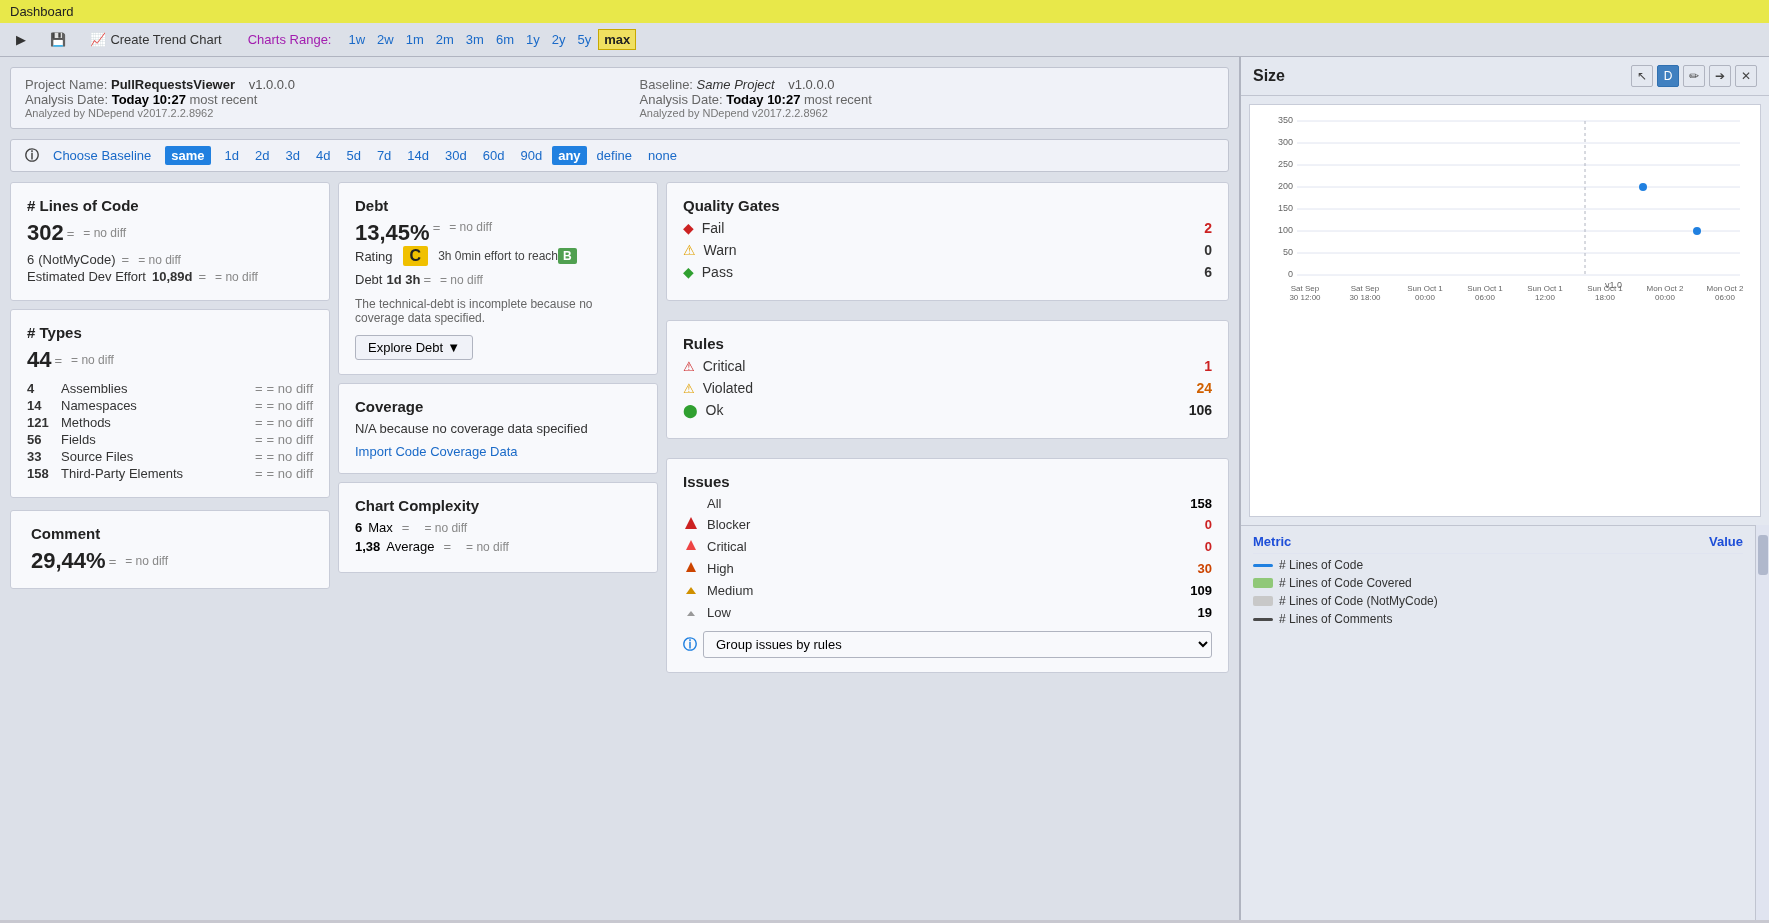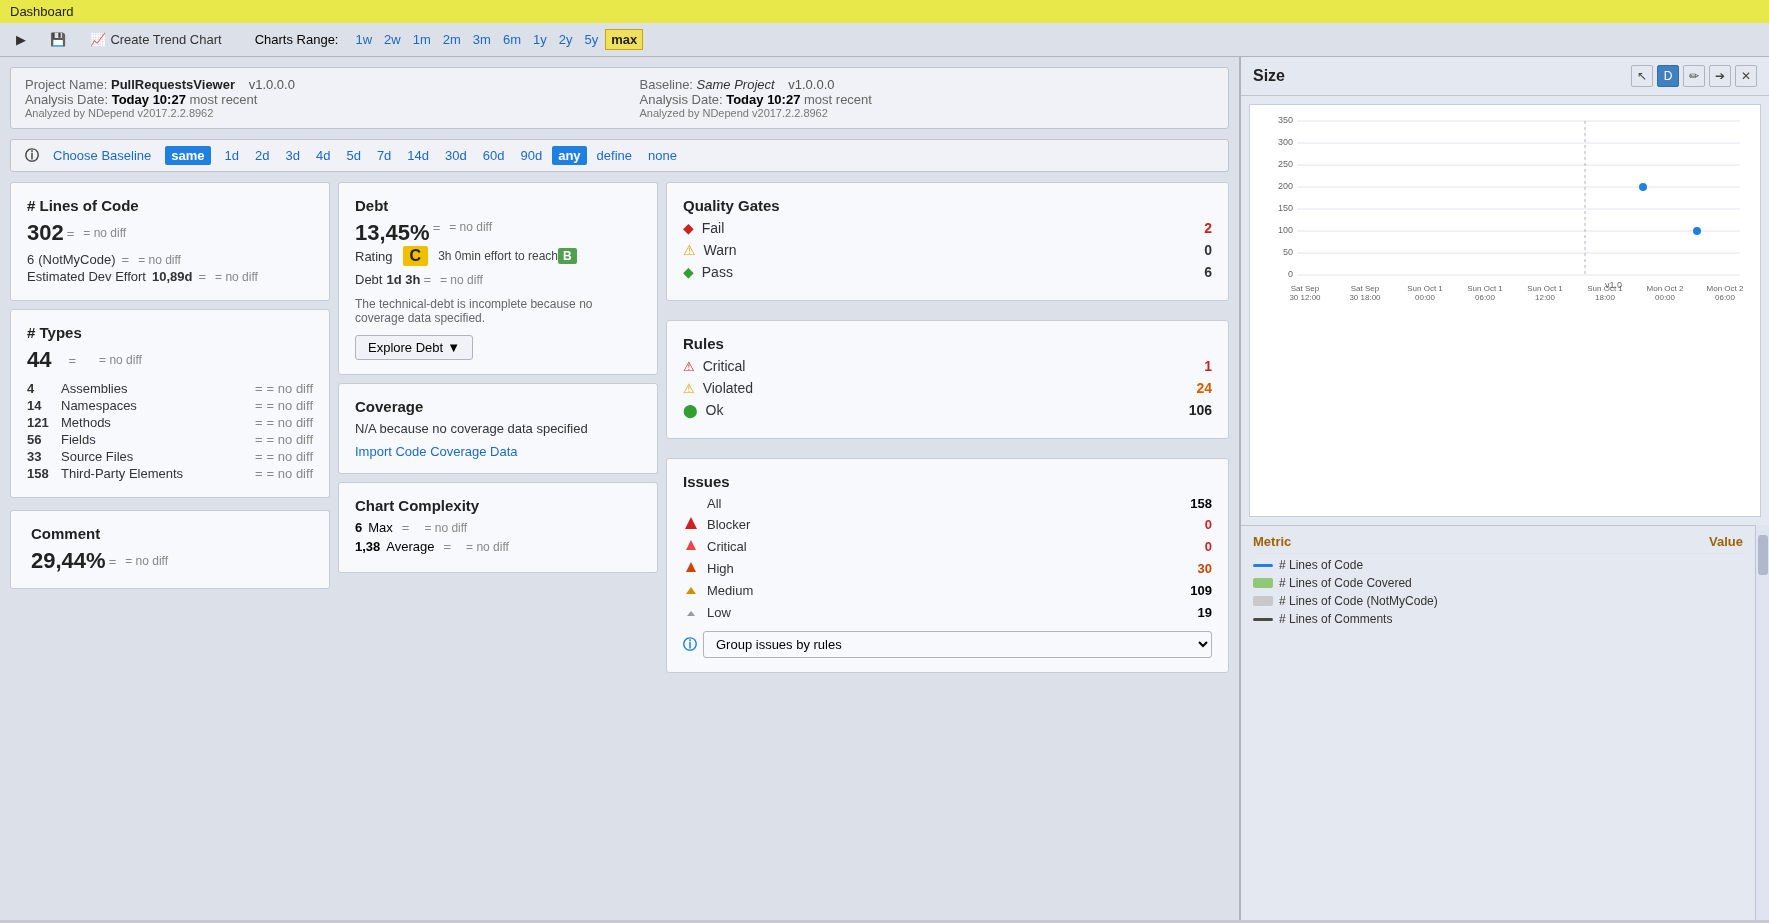--- a/index.html
+++ b/index.html
@@ -25,21 +25,21 @@
       background: none;
       border: none;
       cursor: pointer;
       padding: 2px 6px;
       font-size: 13px;
       display: flex;
       align-items: center;
       gap: 4px;
       color: #333;
     }
-    .charts-range-label { color: #000000; margin-left: 15px; }
+    .charts-range-label { color: #a21caf; margin-left: 8px; }
     .range-btn {
       background: none;
       border: none;
       cursor: pointer;
       padding: 2px 5px;
       color: #1a6ac8;
       font-size: 13px;
     }
     .range-btn.active {
       background: #f0e060;
@@ -260,21 +260,21 @@
     
     .chart-svg { width: 100%; height: 200px; }
 
     .chart-legend {
       padding: 8px 12px;
       border-top: 1px solid #c0c4d0;
     }
     .legend-header {
       display: flex;
       font-weight: 600;
-      color: #a16207;
+      color: #1d4ed8;
       font-size: 13px;
       margin-bottom: 4px;
       padding-bottom: 4px;
       border-bottom: 1px solid #e0e4f0;
     }
     .legend-col1 { flex: 1; }
     .legend-col2 { width: 80px; text-align: right; }
     .legend-item {
       display: flex;
       align-items: center;
@@ -433,21 +433,21 @@
           <div class="metric-row">
             <span>Estimated Dev Effort</span>
             <span style="margin-left:6px;font-weight:600;">10,89d</span>
             <span class="eq-sign" style="margin-left:6px;">=</span>
             <span class="no-diff">= no diff</span>
           </div>
         </div>
 
         <div class="metric-card">
           <h3># Types</h3>
-          <div style="display:flex;align-items:center;margin-bottom:8px;gap:14px;">
+          <div style="display:flex;align-items:center;margin-bottom:8px;">
             <span class="metric-value">44</span>
             <span class="eq-sign">=</span>
             <span class="no-diff">= no diff</span>
           </div>
           <div id="types-rows">
               <div class="metric-row">
                 <span style="font-weight:600;min-width:30px;">4</span>
                 <span style="margin-left:4px;flex:1;">Assemblies</span>
                 <span style="color:#888;margin:0 4px;">=</span>
                 <span style="color:#888;">= no diff</span>

